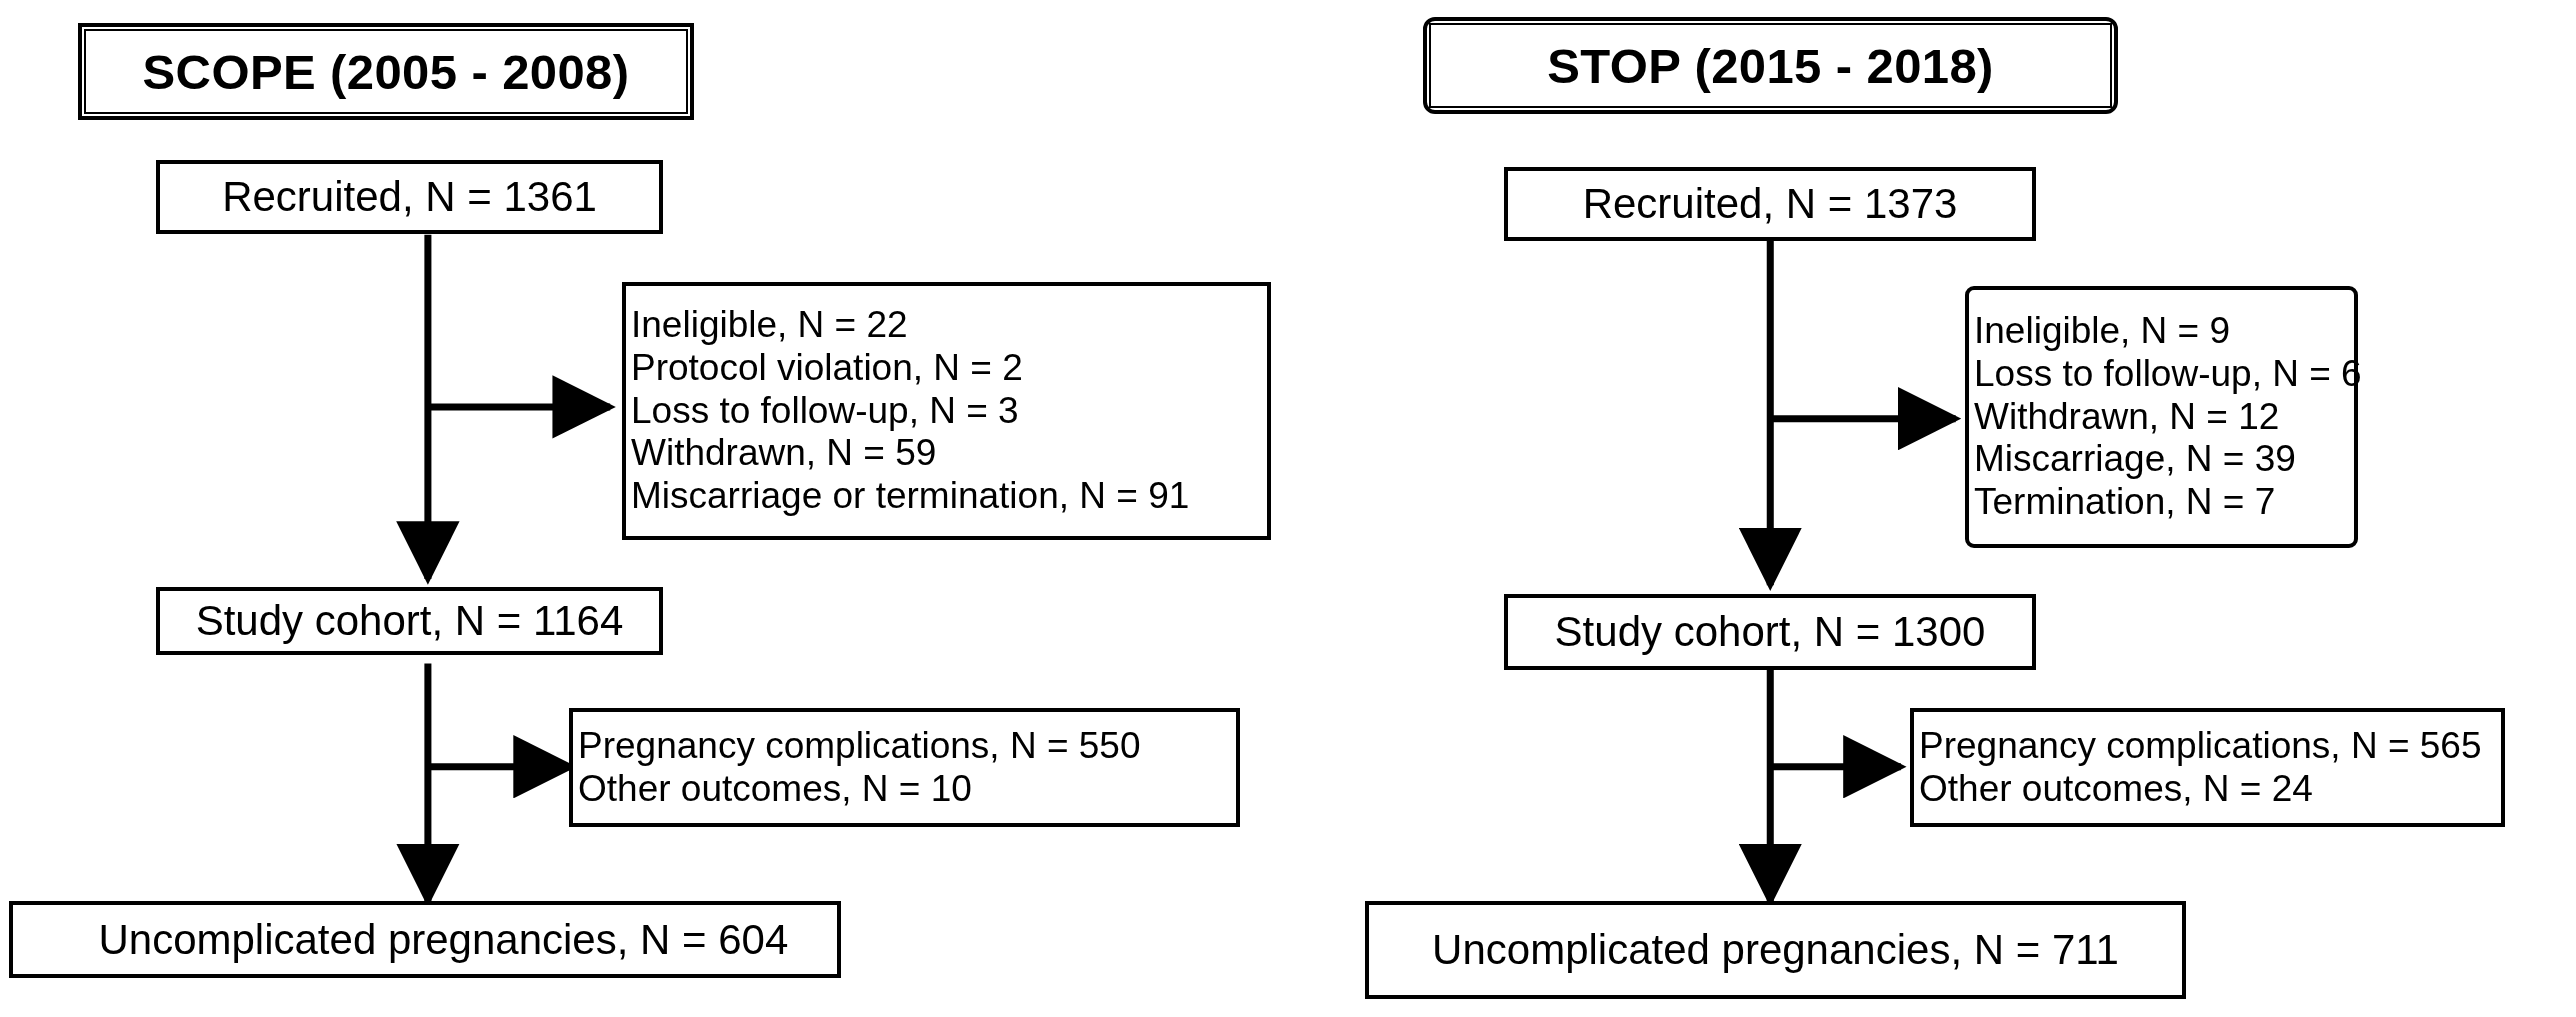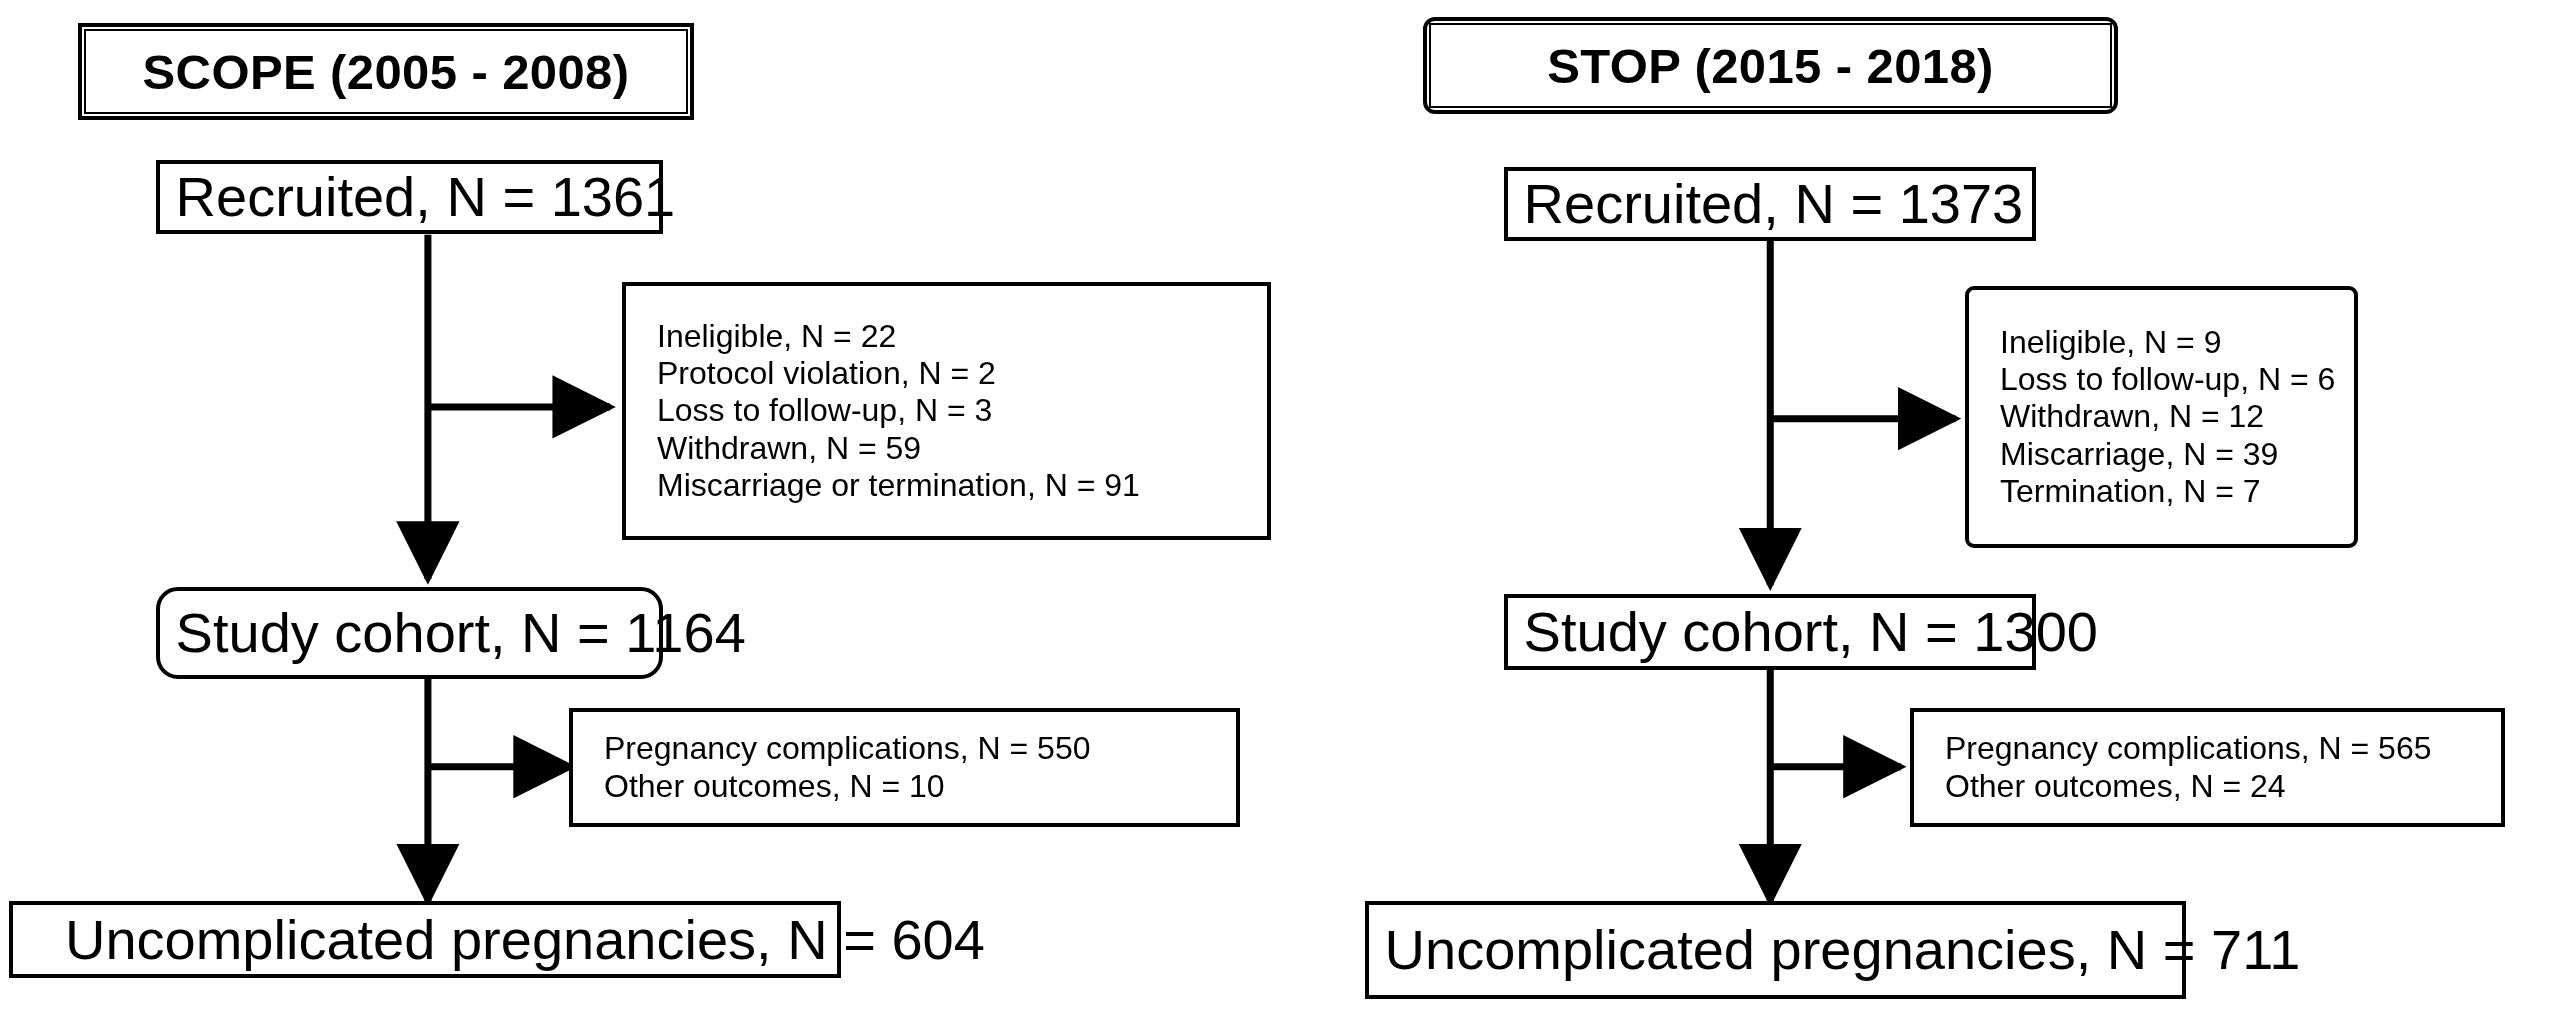--- a/index.html
+++ b/index.html
@@ -53,35 +53,35 @@
     justify-content: center;
   }
   .title-text {
     font-size: 49px;
     font-weight: bold;
     color: #000000;
     letter-spacing: 0.4px;
     white-space: nowrap;
   }
   .node-text {
-    font-size: 56px;
+    font-size: 42px;
     color: #000000;
     white-space: nowrap;
     line-height: 1.0;
   }
   .node-center {
     text-align: center;
     padding: 0 15.6px;
   }
   .list-line {
-    font-size: 32px;
+    font-size: 37px;
     color: #000000;
     white-space: nowrap;
     line-height: 1.16;
-    padding-left: 31px;
+    padding-left: 5px;
   }
 </style>
 </head>
 <body>
 
 <div id="canvas">
 
   <svg class="flow-svg" viewBox="0 0 3293 1301">
     <defs>
       <marker id="ah" markerWidth="9" markerHeight="9" refX="8.2" refY="4.5" orient="auto" markerUnits="strokeWidth">
@@ -114,21 +114,21 @@
   </div>
 
   <div class="node-box" style="left:622px; top:282px; width:649px; height:258px;">
     <div class="list-line">Ineligible, N = 22</div>
     <div class="list-line">Protocol violation, N = 2</div>
     <div class="list-line">Loss to follow-up, N = 3</div>
     <div class="list-line">Withdrawn, N = 59</div>
     <div class="list-line">Miscarriage or termination, N = 91</div>
   </div>
 
-  <div class="node-box" style="left:156px; top:587px; width:507px; height:92px;border-radius:22px;">
+  <div class="node-box" style="left:156px; top:587px; width:507px; height:68px;">
     <div class="node-text node-center">Study cohort, N = 1164</div>
   </div>
 
   <div class="node-box" style="left:569px; top:708px; width:671px; height:119px;">
     <div class="list-line">Pregnancy complications, N = 550</div>
     <div class="list-line">Other outcomes, N = 10</div>
   </div>
 
   <div class="node-box" style="left:9.4px; top:901px; width:832px; height:77px;padding-left:36px;">
     <div class="node-text node-center">Uncomplicated pregnancies, N = 604</div>

